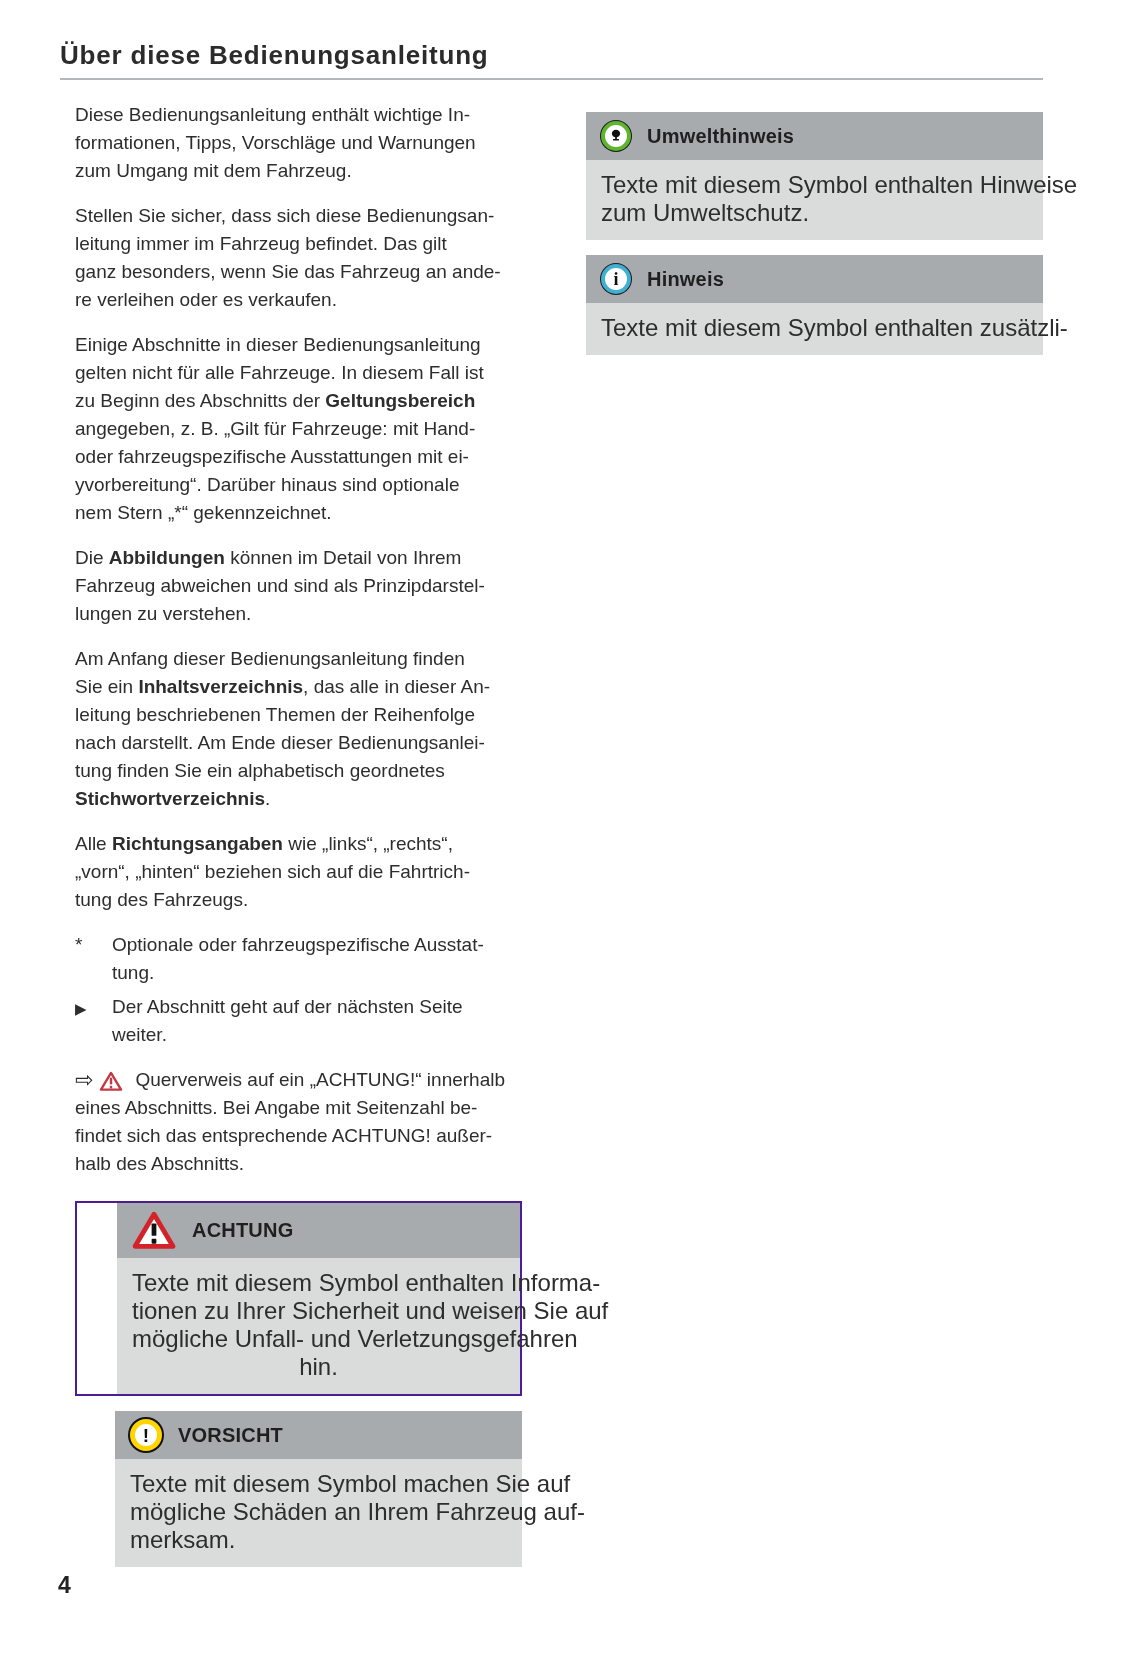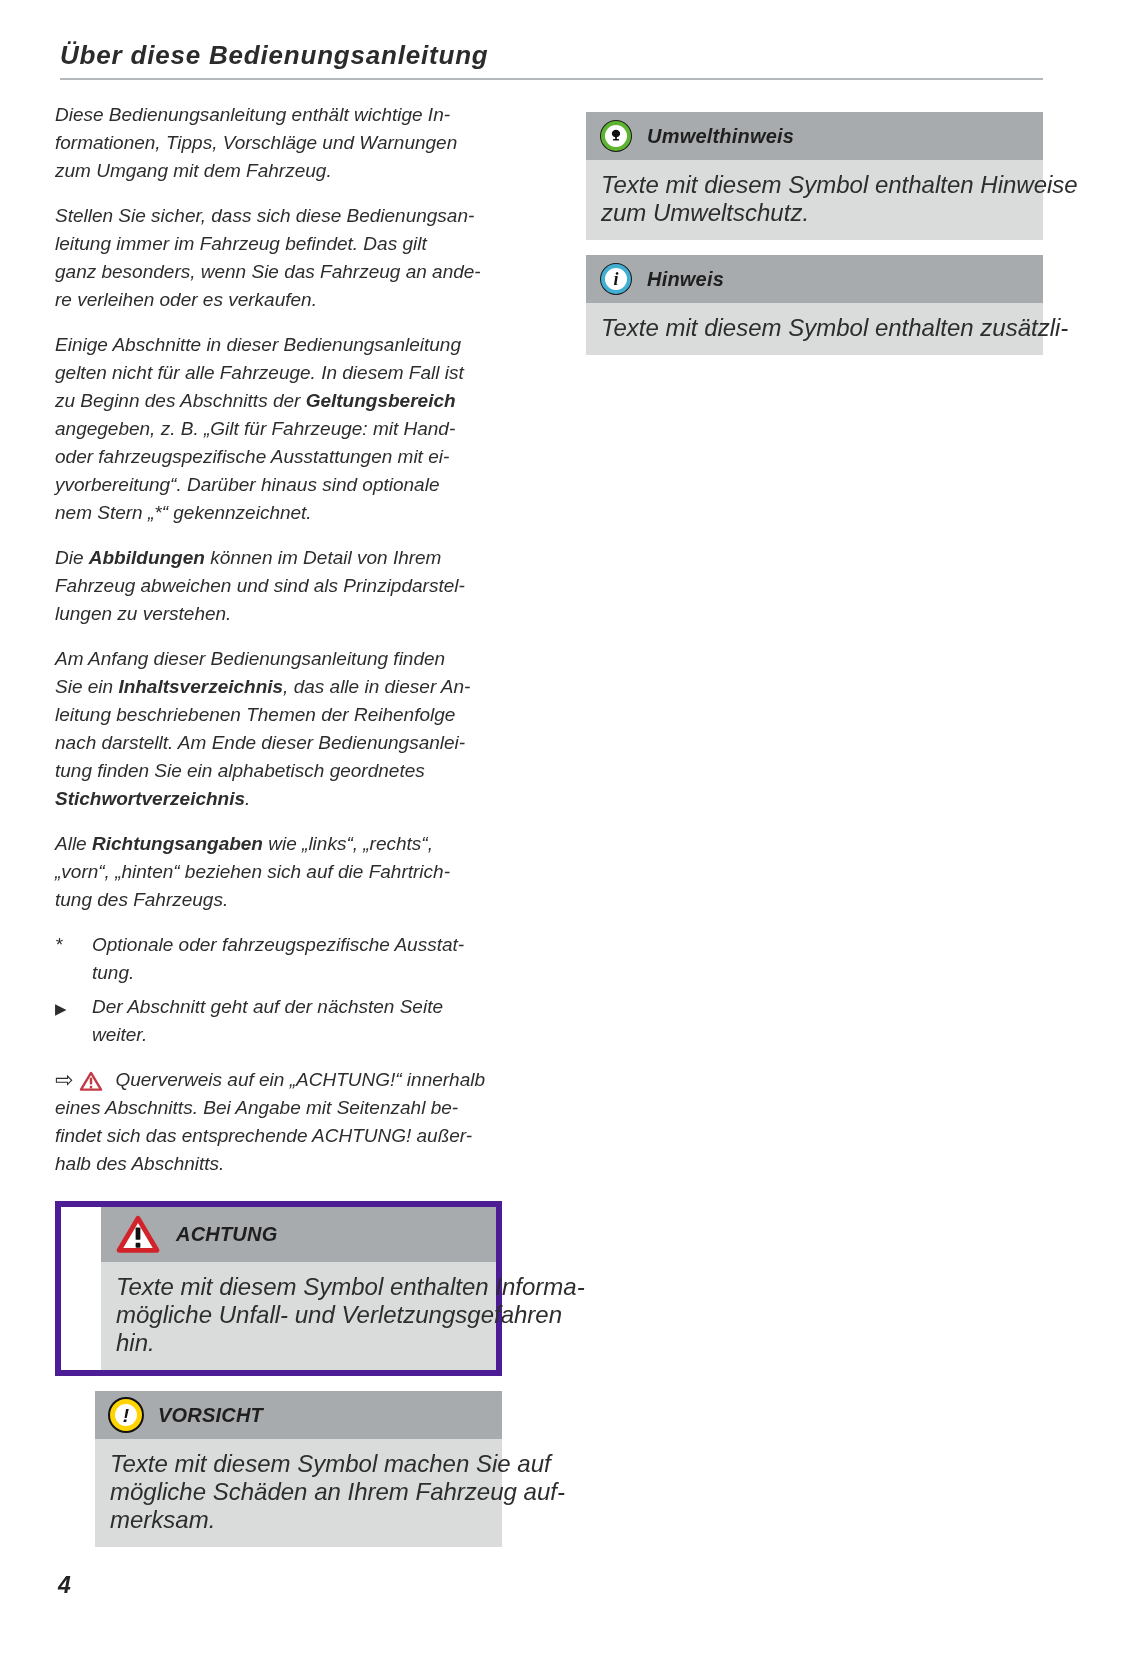--- a/index.html
+++ b/index.html
@@ -4,32 +4,31 @@
 <style>
   * { margin:0; padding:0; box-sizing:border-box; }
   html,body { background:#ffffff; }
   .page {
     position:relative;
     width:1141px; height:1653px;
     background:#ffffff;
     font-family:"Liberation Sans", sans-serif;
     color:#2d2d2d;
     overflow:hidden;
-    font-style:italic;
   }
   .page-title {
     position:absolute; left:60px; top:40px;
     font-size:26px; font-weight:700; letter-spacing:0.8px;
     color:#2b2b2b;
   }
   .title-rule {
     position:absolute; left:60px; top:78px;
     width:983px; height:2px; background:#b5b8ba;
   }
-  .col-left  { position:absolute; left:55px;  top:101px; width:447px; }
+  .col-left  { position:absolute; left:75px;  top:101px; width:447px; }
   .col-right { position:absolute; left:546px; top:112px; width:497px; }
 
   .para { margin-bottom:17px; font-size:19px; line-height:28px; }
   .tline { white-space:nowrap; }
   b { font-weight:700; }
 
   .fn-list { margin-bottom:17px; font-size:19px; line-height:28px; }
   .fn-item { display:flex; margin-bottom:6px; }
   .fn-marker { width:37px; flex:0 0 37px; }
   .fn-marker.tri { font-family:"DejaVu Sans", sans-serif; font-size:15px; padding-top:2px; }
@@ -40,21 +39,21 @@
   .xref-tri { margin-right:12px; position:relative; top:1px; }
 
   
   .notebox { width:100%; margin-bottom:15px;padding-left:40px; }
   .notebox .hd {
     display:flex; align-items:center;
     background:#a8abad; padding:8px 15px; min-height:48px;
   }
   .notebox .hd .lbl { font-size:20px; font-weight:700; color:#1f1f1f; margin-left:16px; letter-spacing:0.2px; }
   .notebox .bd { background:#dadbdb; padding:11px 15px 13px 15px; font-size:24px; line-height:28px; }
-  .notebox.bordered { border:6px solid #4c1d95; }
+  .notebox.bordered { border:2px solid #4c1d95;text-align:center; }
 
   .icon-circle {
     width:30px; height:30px; border-radius:50%;
     background:#ffffff; display:flex; align-items:center; justify-content:center;
     flex:0 0 30px;
   }
   .icon-eco  { border:4px solid #5eb32f; box-shadow:0 0 0 1px #1c1c1c; }
   .icon-info { border:4px solid #42aed2; box-shadow:0 0 0 1px #1c1c1c; }
   .icon-caution { width:32px; height:32px; flex:0 0 32px; border:5px solid #ffd400; box-shadow:0 0 0 2px #111111; }
   .icon-info .i-glyph { font-family:"Liberation Serif", serif; font-weight:700; font-size:18px; color:#111; line-height:1; }
@@ -151,20 +150,21 @@
       <div class="hd">
         <svg width="44" height="39" viewBox="0 0 50 44">
           <path d="M25 3.5 L46.5 40 H3.5 Z" fill="#ffffff" stroke="#d2232a" stroke-width="5.5" stroke-linejoin="round"></path>
           <rect x="22.3" y="14" width="5.4" height="14" rx="1" fill="#111111"></rect>
           <rect x="22.3" y="31.5" width="5.4" height="5.5" rx="1" fill="#111111"></rect>
         </svg>
         <span class="lbl">ACHTUNG</span>
       </div>
       <div class="bd">
           <div class="tline"><span>Texte mit diesem Symbol enthalten Informa-</span></div>
+          <div class="tline"><span>tionen zu Ihrer Sicherheit und weisen Sie auf</span></div>
           <div class="tline"><span>mögliche Unfall- und Verletzungsgefahren</span></div>
           <div class="tline"><span>hin.</span></div>
         </div>
     </div>
 
     <div class="notebox">
       <div class="hd">
         <span class="icon-circle icon-caution">
           <span class="ex-glyph">!</span>
         </span>

